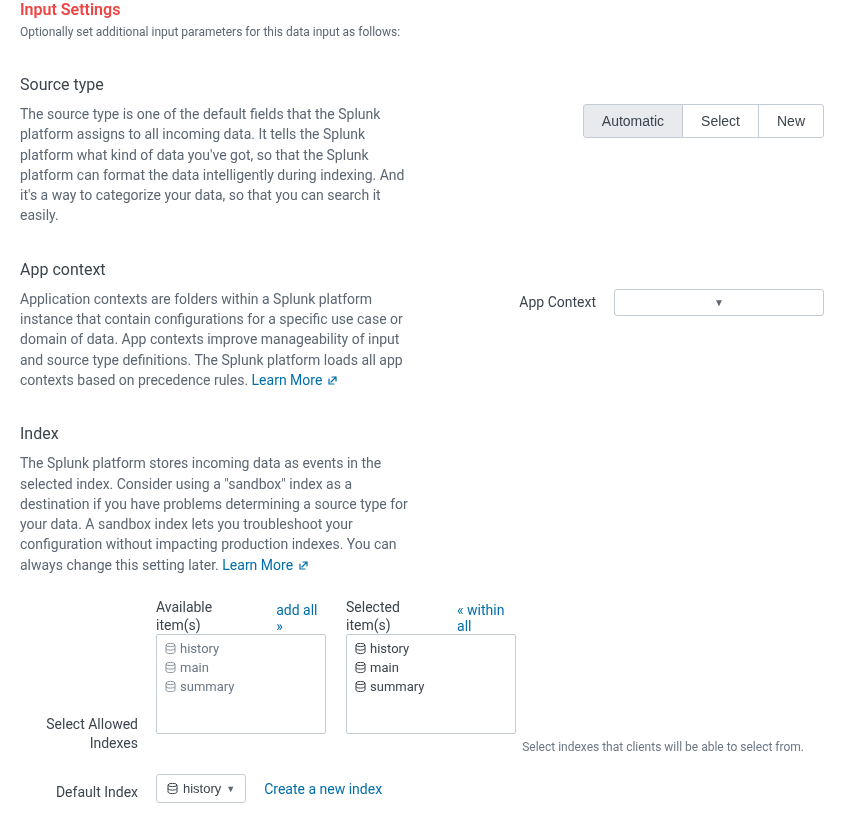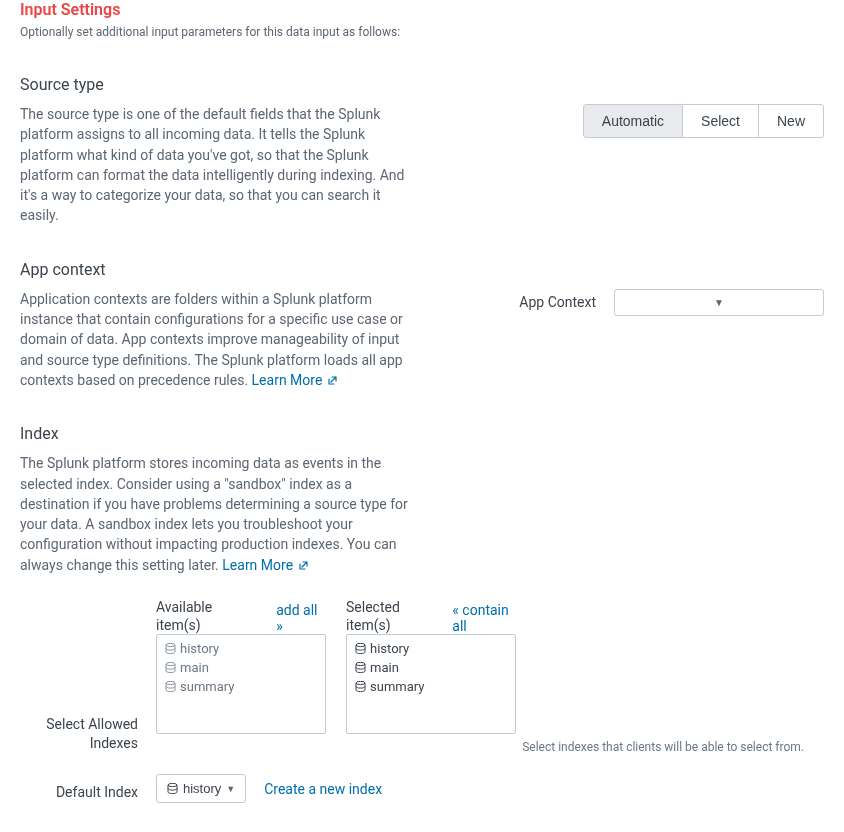--- a/index.html
+++ b/index.html
@@ -285,21 +285,21 @@
                     </svg>
                   </span>
                 <span>summary</span>
               </div>
             </div>
           </div>
 
           <div class="list-col">
             <div class="list-header" style="min-height:16px;">
               <span class="hdr-title">Selected item(s)</span>
-              <a class="link">« contain all</a>
+              <a class="link">« within all</a>
             </div>
             <div class="list-box">
               <div class="sel-item">
                 <span class="db-icon">
                     <svg width="11" height="12" style="color:#3c444d">
                       <use href="#db"></use>
                     </svg>
                   </span>
                 <span>history</span>
               </div>

